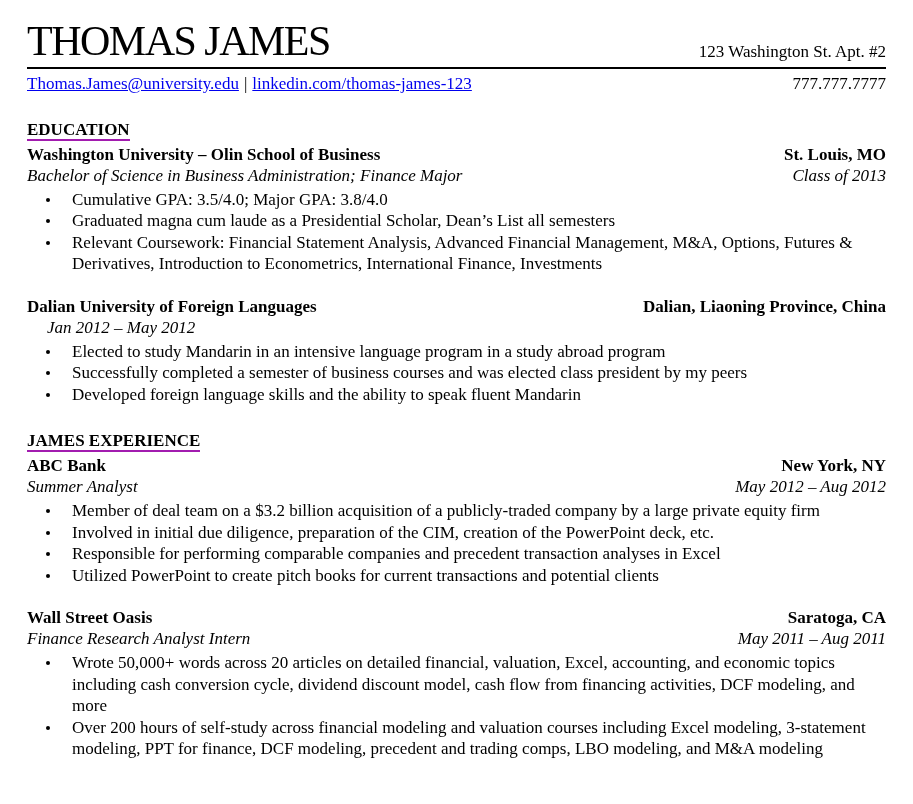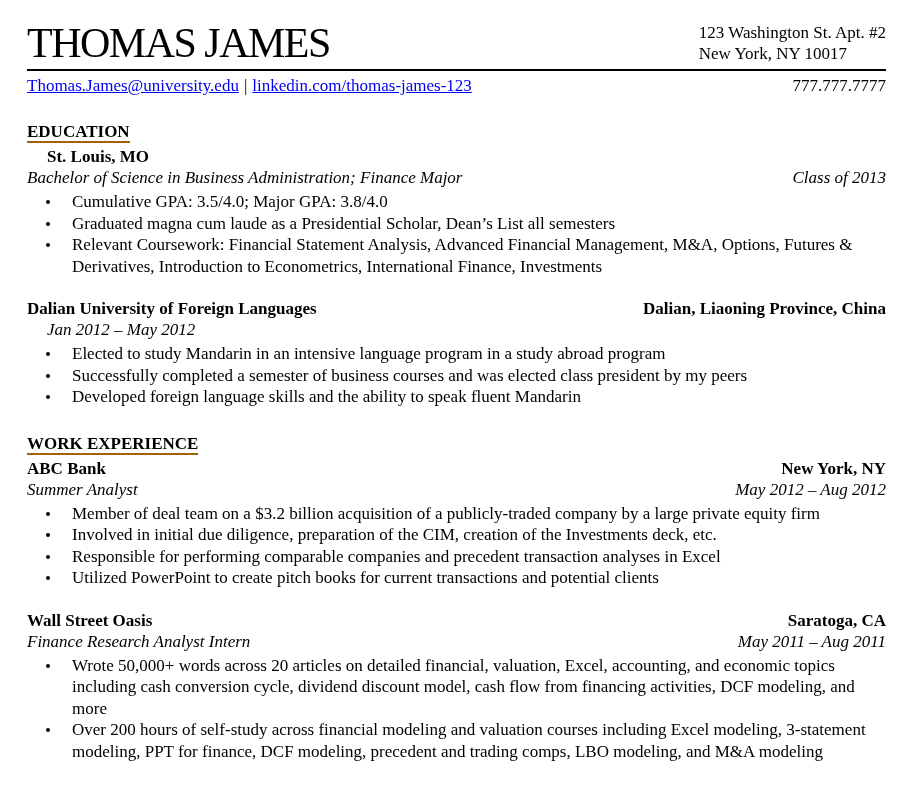--- a/index.html
+++ b/index.html
@@ -20,21 +20,21 @@
   .address { text-align: left; line-height: 21px; }
   .rule { border-bottom: 2.5px solid #000; margin-top: 5px; }
   .contact-row { display: flex; justify-content: space-between; margin-top: 4px; line-height: 21px; }
   a.link { color: #0000EE; text-decoration: underline; cursor: pointer; }
   .sep { color: #000; padding: 0 5px; }
 
   
   .section { margin-top: 26px; }
   .section-title {
     font-weight: bold; display: inline-block;
-    border-bottom: 2px solid #a16207; padding-bottom: 0px;
+    border-bottom: 2px solid #a21caf; padding-bottom: 0px;
     line-height: 19px;
   }
   .entry { margin-top: 3px; }
   .entry.gap { margin-top: 21px; }
   .entry-row { display: flex; justify-content: space-between; line-height: 21px; }
   .org, .loc { font-weight: bold; white-space: nowrap; }
   .role, .dates { font-style: italic; white-space: nowrap; }
   .entry-row .right { text-align: right; margin-left: 20px; }
 
   
@@ -47,36 +47,36 @@
 </style>
 </head>
 <body>
 
 <div class="page">
 
   <div class="header-top">
     <h1 class="name">THOMAS JAMES</h1>
     <div class="address">
       <div>123 Washington St. Apt. #2</div>
-      <div>New York, NY 10017</div>
     </div>
   </div>
   <div class="rule"></div>
   <div class="contact-row">
     <div>
       <a class="link">Thomas.James@university.edu</a><span class="sep">|</span><a class="link">linkedin.com/thomas-james-123</a>
     </div>
     <div>777.777.7777</div>
   </div>
 
   <div class="section">
     <div class="section-title">EDUCATION</div>
 
     <div class="entry">
       <div class="entry-row">
+        <span class="org">Washington University – Olin School of Business</span>
         <span class="loc right">St. Louis, MO</span>
       </div>
       <div class="entry-row">
         <span class="role">Bachelor of Science in Business Administration; Finance Major</span>
         <span class="dates right">Class of 2013</span>
       </div>
       <ul class="bullets">
         <li>Cumulative GPA: 3.5/4.0; Major GPA: 3.8/4.0</li>
         <li>Graduated magna cum laude as a Presidential Scholar, Dean’s List all semesters</li>
         <li>Relevant Coursework: Financial Statement Analysis, Advanced Financial Management, M&amp;A, Options, Futures &amp; Derivatives, Introduction to Econometrics, International Finance, Investments</li>
@@ -93,34 +93,34 @@
       </div>
       <ul class="bullets">
         <li>Elected to study Mandarin in an intensive language program in a study abroad program</li>
         <li>Successfully completed a semester of business courses and was elected class president by my peers</li>
         <li>Developed foreign language skills and the ability to speak fluent Mandarin</li>
       </ul>
     </div>
   </div>
 
   <div class="section">
-    <div class="section-title">WORK EXPERIENCE</div>
+    <div class="section-title">JAMES EXPERIENCE</div>
 
     <div class="entry">
       <div class="entry-row">
         <span class="org">ABC Bank</span>
         <span class="loc right">New York, NY</span>
       </div>
       <div class="entry-row">
         <span class="role">Summer Analyst</span>
         <span class="dates right">May 2012 – Aug 2012</span>
       </div>
       <ul class="bullets">
         <li>Member of deal team on a $3.2 billion acquisition of a publicly-traded company by a large private equity firm</li>
-        <li>Involved in initial due diligence, preparation of the CIM, creation of the Investments deck, etc.</li>
+        <li>Involved in initial due diligence, preparation of the CIM, creation of the PowerPoint deck, etc.</li>
         <li>Responsible for performing comparable companies and precedent transaction analyses in Excel</li>
         <li>Utilized PowerPoint to create pitch books for current transactions and potential clients</li>
       </ul>
     </div>
 
     <div class="entry gap">
       <div class="entry-row">
         <span class="org">Wall Street Oasis</span>
         <span class="loc right">Saratoga, CA</span>
       </div>

